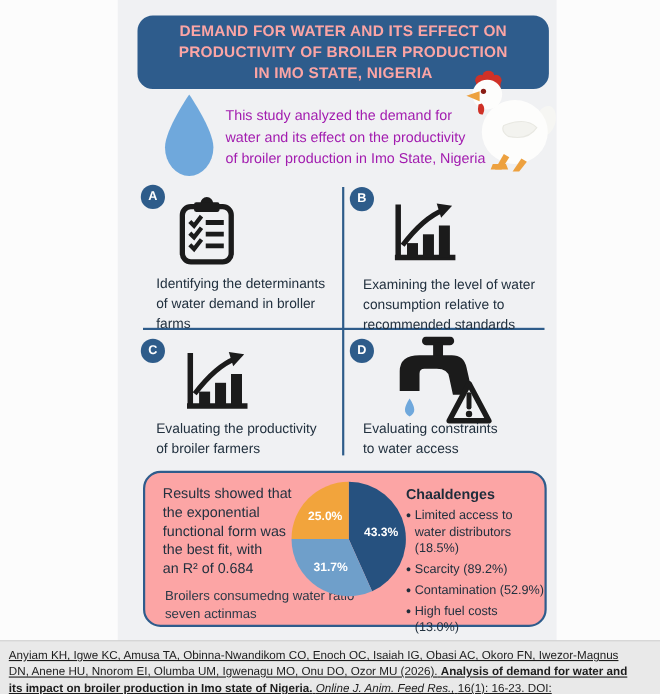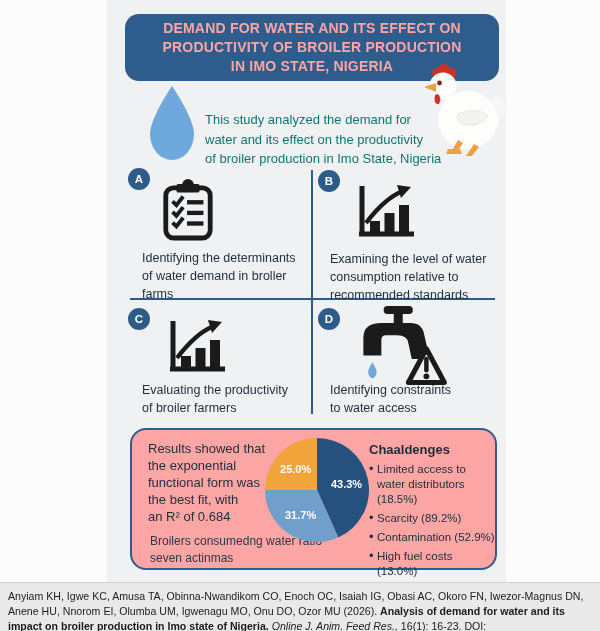--- a/index.html
+++ b/index.html
@@ -16,22 +16,22 @@
     position:absolute; left:125px; top:14px; width:374px; height:67px;
     background:#2e5c8c; border-radius:14px; z-index:2;
     display:flex; align-items:center; justify-content:center;
   }
   .banner-title {
     color:#fca5a5; font-weight:bold; font-size:14px; line-height:1.38;
     text-align:center; white-space:pre-line; letter-spacing:.2px;
   }
   .drop-svg { position:absolute; left:143px; top:84px; z-index:1; }
   .intro {
-    position:absolute; left:205px; top:110px; width:258px; z-index:4;
-    font-size:13px; line-height:1.5; color:#0f766e;
+    position:absolute; left:205px; top:95px; width:258px; z-index:4;
+    font-size:13px; line-height:1.5; color:#a21caf;
     white-space:pre-line;
   }
   .chicken-svg { position:absolute; left:422px; top:64px; z-index:3; }
 
   .divider-v { position:absolute; left:311px; top:170px; width:1.5px; height:244px; background:#2e5c8a; }
   .divider-h { position:absolute; left:130px; top:298px; width:365px; height:1.5px; background:#2e5c8a; }
 
   .badge {
     position:absolute; width:22px; height:22px; border-radius:50%;
     background:#2e5c8a; color:#fff; font-weight:bold; font-size:11.5px;
@@ -78,22 +78,22 @@
     position:relative; padding-left:8px; font-size:11.5px; line-height:1.3;
     color:#22313f; margin-bottom:4px;
   }
   .challenges-list li::before {
     content:"•"; position:absolute; left:0; top:-1px; font-size:13px; color:#1d2c3a;
   }
 
   .citation {
     position:absolute; left:0; top:582px; width:600px; height:49px;
     background:#e9e9e9; border-top:1px solid #d2d2d2;
-    padding:6px 4px 0 8px;
-    font-size:10.6px; line-height:1.42; color:#1c1c1c;
+    padding:6px 25px 0 8px;
+    font-size:10.6px; line-height:1.42; color:#1c1c1c;text-decoration:underline;
   }
   .citation b { font-weight:bold; }
   .citation i { font-style:italic; }
   .ink { fill:#1b1b1b; }
   .ink-s { stroke:#1b1b1b; fill:none; }
 </style>
 </head>
 <body>
 
 <div class="page">
@@ -179,21 +179,21 @@
   <div class="badge badge-d">D</div>
   <svg class="icon-d" width="97" height="81" viewBox="0 0 86 72">
     <rect x="28" y="0" width="26" height="7" rx="3.5" class="ink"></rect>
     <rect x="37" y="5" width="8" height="12" class="ink"></rect>
     <path d="M10,44 V28 Q10,15 26,15 H52 Q62,15 64,25 L69,47 H53 L50,33 Q49,26 40,26 H30 Q26,26 26,30 V44 Z" class="ink"></path>
     <path d="M18,50 C13.5,57 12.5,61.5 18,64.5 C23.5,61.5 22.5,57 18,50 Z" fill="#6fa8dc"></path>
     <path d="M66,38 L82,68 L50,68 Z" fill="#f0f1f3" stroke="#1b1b1b" stroke-width="4.5" stroke-linejoin="round"></path>
     <line x1="66" y1="47" x2="66" y2="57" class="ink-s" stroke-width="4" stroke-linecap="round"></line>
     <circle cx="66" cy="62.5" r="2.6" class="ink"></circle>
   </svg>
-  <div class="section-text text-d">Identifying constraints
+  <div class="section-text text-d">Evaluating constraints
 to water access</div>
 
   <div class="results-box">
     <div class="results-text">Results showed that
 the exponential
 functional form was
 the best fit, with
 an R² of 0.684</div>
     <div class="results-subtext">Broilers consumedng water ratio
 seven actinmas</div>

